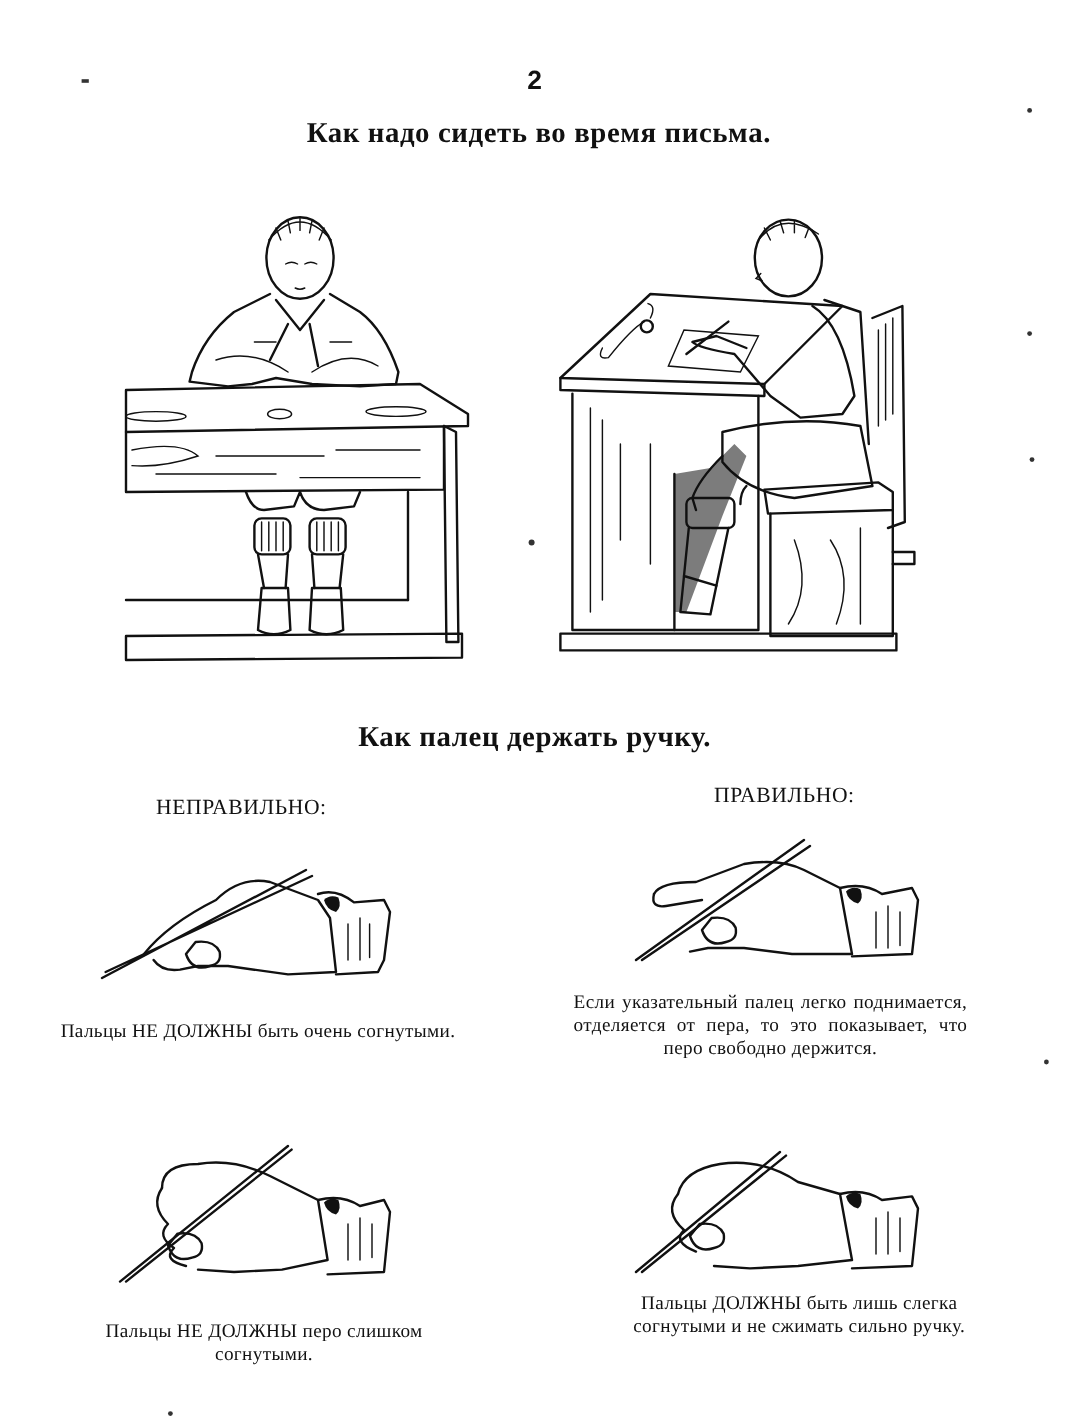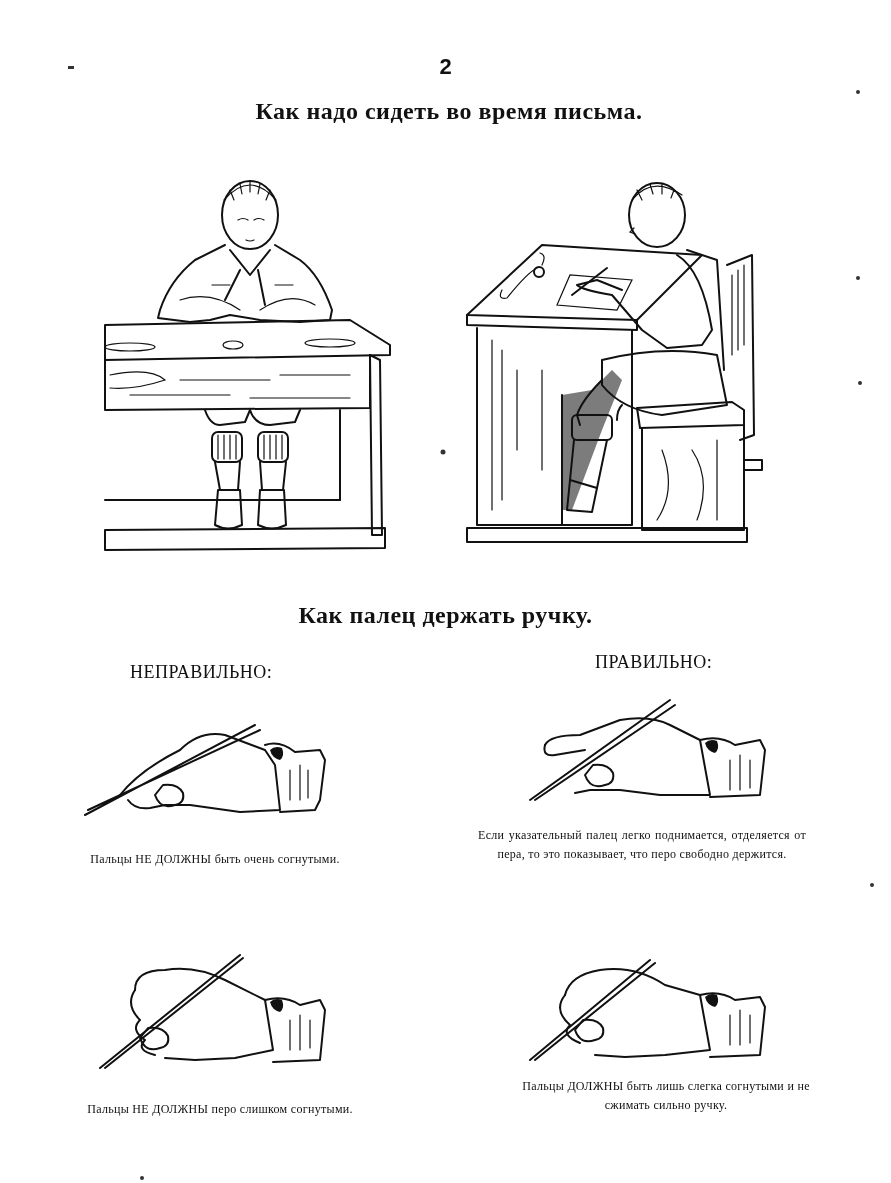--- a/index.html
+++ b/index.html
@@ -5,21 +5,21 @@
   html, body { margin:0; padding:0; background:#ffffff; }
   body { width:891px; height:1183px; position:relative; overflow:hidden; font-family:"Liberation Serif", serif; color:#111; }
   .abs { position:absolute; }
   .page-num { left:0; width:891px; top:54px; text-align:center; font-family:"Liberation Sans", sans-serif; font-weight:bold; font-size:22px; }
   .title { left:0; width:891px; text-align:center; font-weight:bold; font-size:24px; letter-spacing:0.5px; }
   .title1 { top:98px; padding-left:7px; box-sizing:border-box; }
   .title2 { top:602px; }
   .label { font-size:18px; letter-spacing:0.5px; }
   .label-wrong { left:130px; top:662px; }
   .label-right { left:575px; top:652px;margin-left:20px; }
-  .caption { font-size:12px; text-align:center; line-height:19px; letter-spacing:0.3px; }
+  .caption { font-size:16px; text-align:center; line-height:19px; letter-spacing:0.3px; }
   .cap1 { left:50px; width:330px; top:850px; }
   .cap2 { left:478px; width:328px; top:826px; text-align:justify; text-align-last:center; }
   .cap3 { left:50px; width:340px; top:1100px; }
   .cap4 { left:501px; width:330px; top:1077px; }
   svg { position:absolute; overflow:visible; }
   .ink { stroke:#111; fill:none; stroke-width:2; stroke-linecap:round; stroke-linejoin:round; }
   .thin { stroke:#111; fill:none; stroke-width:1.2; stroke-linecap:round; }
   .fill { fill:#111; stroke:none; }
   .dot { fill:#333; }
 </style>

